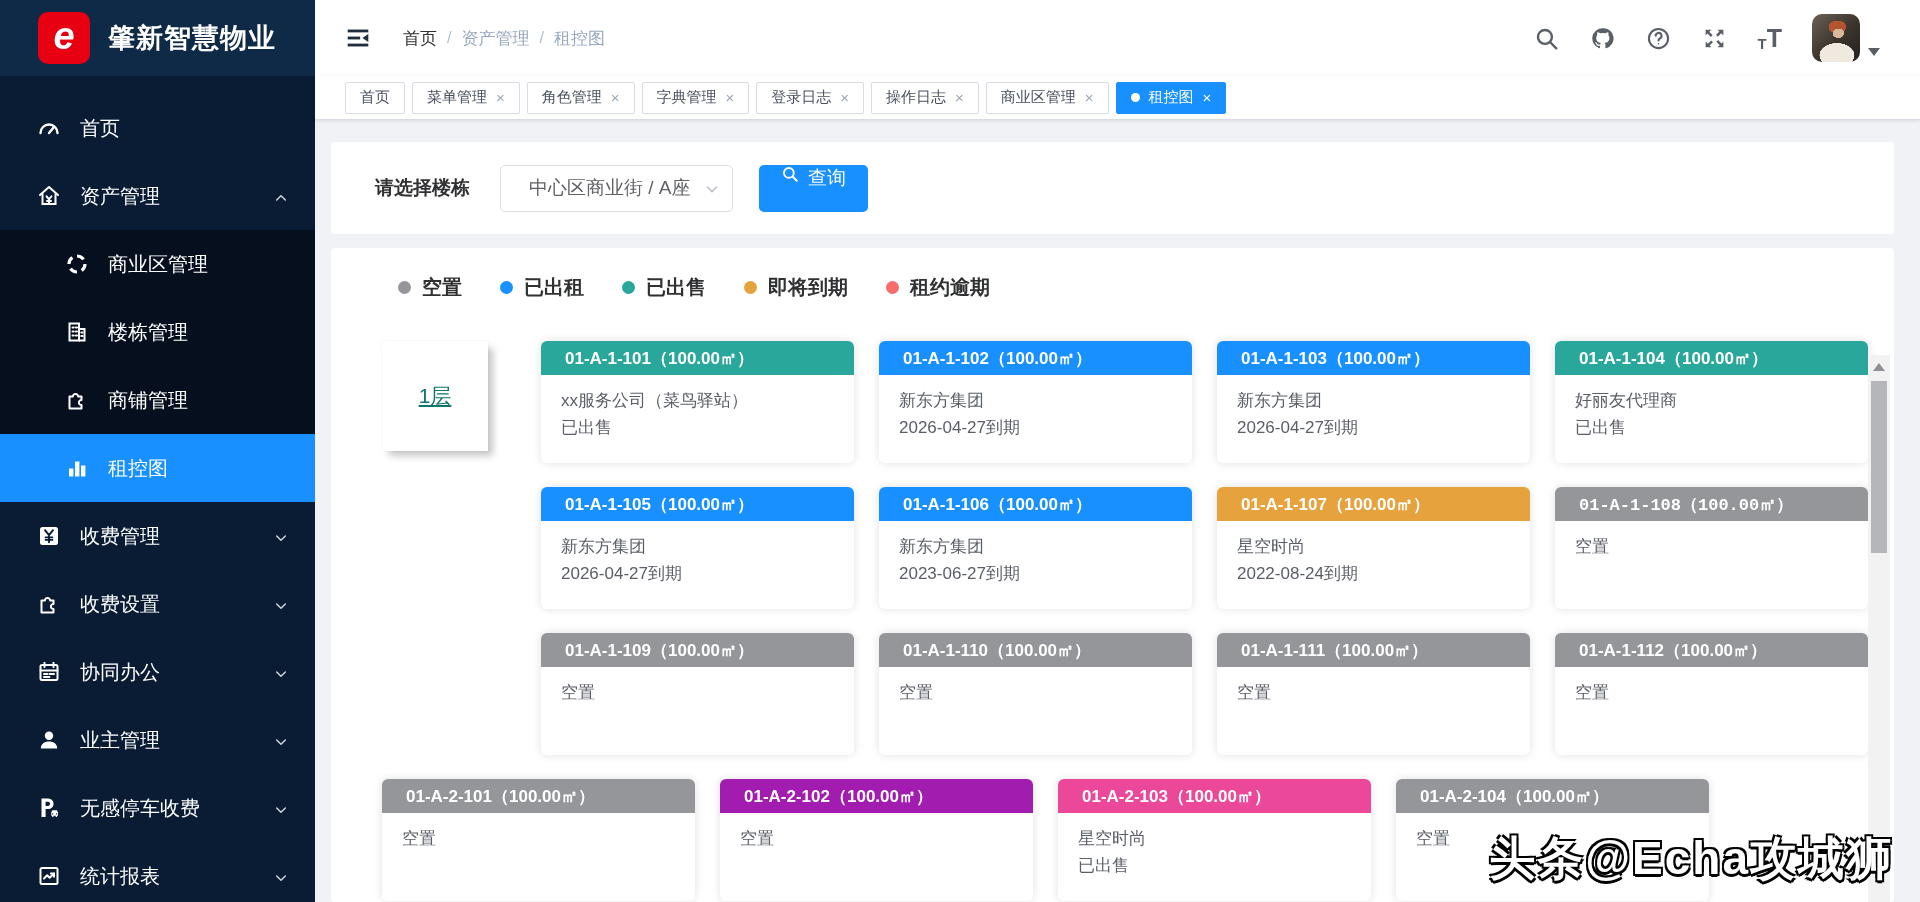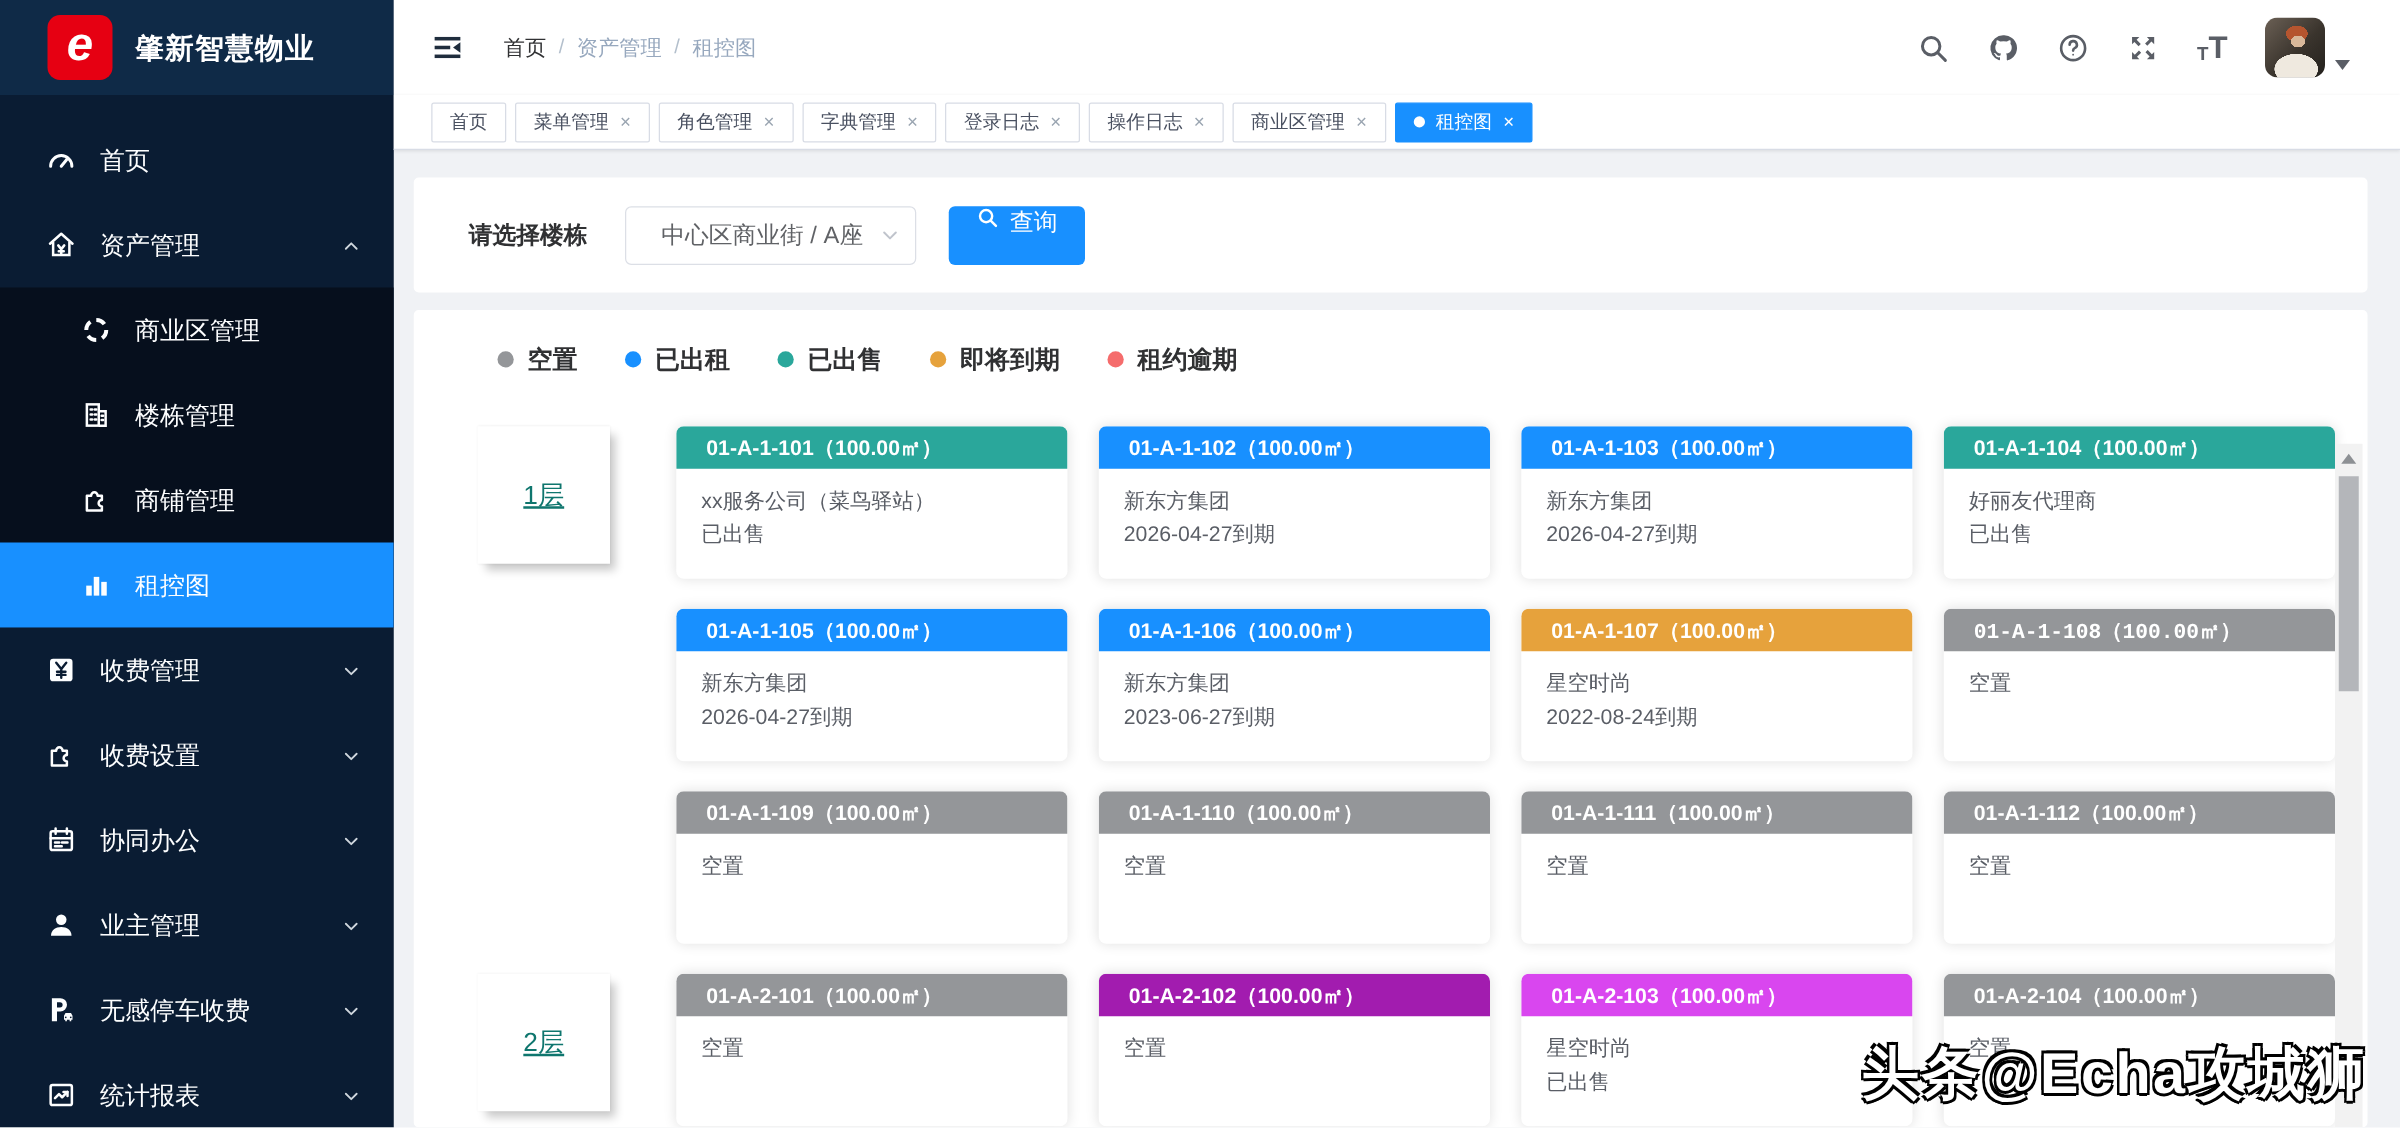--- a/index.html
+++ b/index.html
@@ -5,21 +5,21 @@
   * { margin:0; padding:0; box-sizing:border-box; }
   html,body { width:1920px; height:902px; overflow:hidden; }
   body { font-family:"Liberation Sans","DejaVu Sans",sans-serif; background:#f0f2f5; }
   .app { position:relative; display:flex; width:1920px; height:902px; overflow:hidden; }
 
   
   .sidebar { width:315px; height:902px; background:#0a1c33; flex:0 0 315px; overflow:hidden; }
   .logo-band { height:76px; background:#0f2a47; display:flex; align-items:center; padding-left:38px; }
   .logo-box { width:52px; height:52px; background:#e60012; border-radius:10px; display:flex; align-items:center; justify-content:center; }
   .logo-glyph { color:#fff; font-size:38px; font-weight:bold; font-style:italic; line-height:1; transform:translateY(-2px); }
-  .logo-title { color:#fff; font-size:23px; font-weight:bold; margin-left:18px; letter-spacing:1px; white-space:nowrap;font-family:Liberation Mono, monospace; }
+  .logo-title { color:#fff; font-size:27px; font-weight:bold; margin-left:18px; letter-spacing:1px; white-space:nowrap;font-family:Liberation Mono, monospace; }
   .menu { padding-top:18px; }
   .menu-item { position:relative; height:68px; display:flex; align-items:center; padding-left:36px; color:#fdfeff; font-size:20px; cursor:pointer; white-space:nowrap; }
   .menu-item .icon { width:26px; height:26px; margin-right:18px; display:inline-flex; align-items:center; justify-content:center; }
   .menu-item .icon svg { width:24px; height:24px; }
   .submenu { background:#060f1d; }
   .submenu .menu-item { padding-left:64px; }
   .menu-item.active { background:#1890ff; }
   .menu-chevron { position:absolute; right:26px; top:50%; transform:translateY(-50%); width:16px; height:16px; color:#cfd6dd; }
   .menu-chevron svg { width:16px; height:16px; }
   .menu-chevron.up svg { transform:rotate(180deg); }
@@ -453,38 +453,35 @@
                 </div>
                 <div class="room-card">
                   <div class="room-head" style="background: rgb(148, 150, 153);">01-A-1-112（100.00㎡）</div>
                   <div class="room-body">
                     <div>空置</div>
                   </div>
                 </div>
               </div>
             </div>
             <div class="floor-group">
-              <div class="floor-col">
-                <div class="floor-card">2层</div>
-              </div>
               <div class="rooms">
                 <div class="room-card">
                   <div class="room-head" style="background: rgb(148, 150, 153);">01-A-2-101（100.00㎡）</div>
                   <div class="room-body">
                     <div>空置</div>
                   </div>
                 </div>
                 <div class="room-card">
                   <div class="room-head" style="background: #a21caf;">01-A-2-102（100.00㎡）</div>
                   <div class="room-body">
                     <div>空置</div>
                   </div>
                 </div>
                 <div class="room-card">
-                  <div class="room-head" style="background: #d946ef;">01-A-2-103（100.00㎡）</div>
+                  <div class="room-head" style="background: #ec4899;">01-A-2-103（100.00㎡）</div>
                   <div class="room-body">
                     <div>星空时尚</div>
                     <div>已出售</div>
                   </div>
                 </div>
                 <div class="room-card">
                   <div class="room-head" style="background: rgb(148, 150, 153);">01-A-2-104（100.00㎡）</div>
                   <div class="room-body">
                     <div>空置</div>
                   </div>

